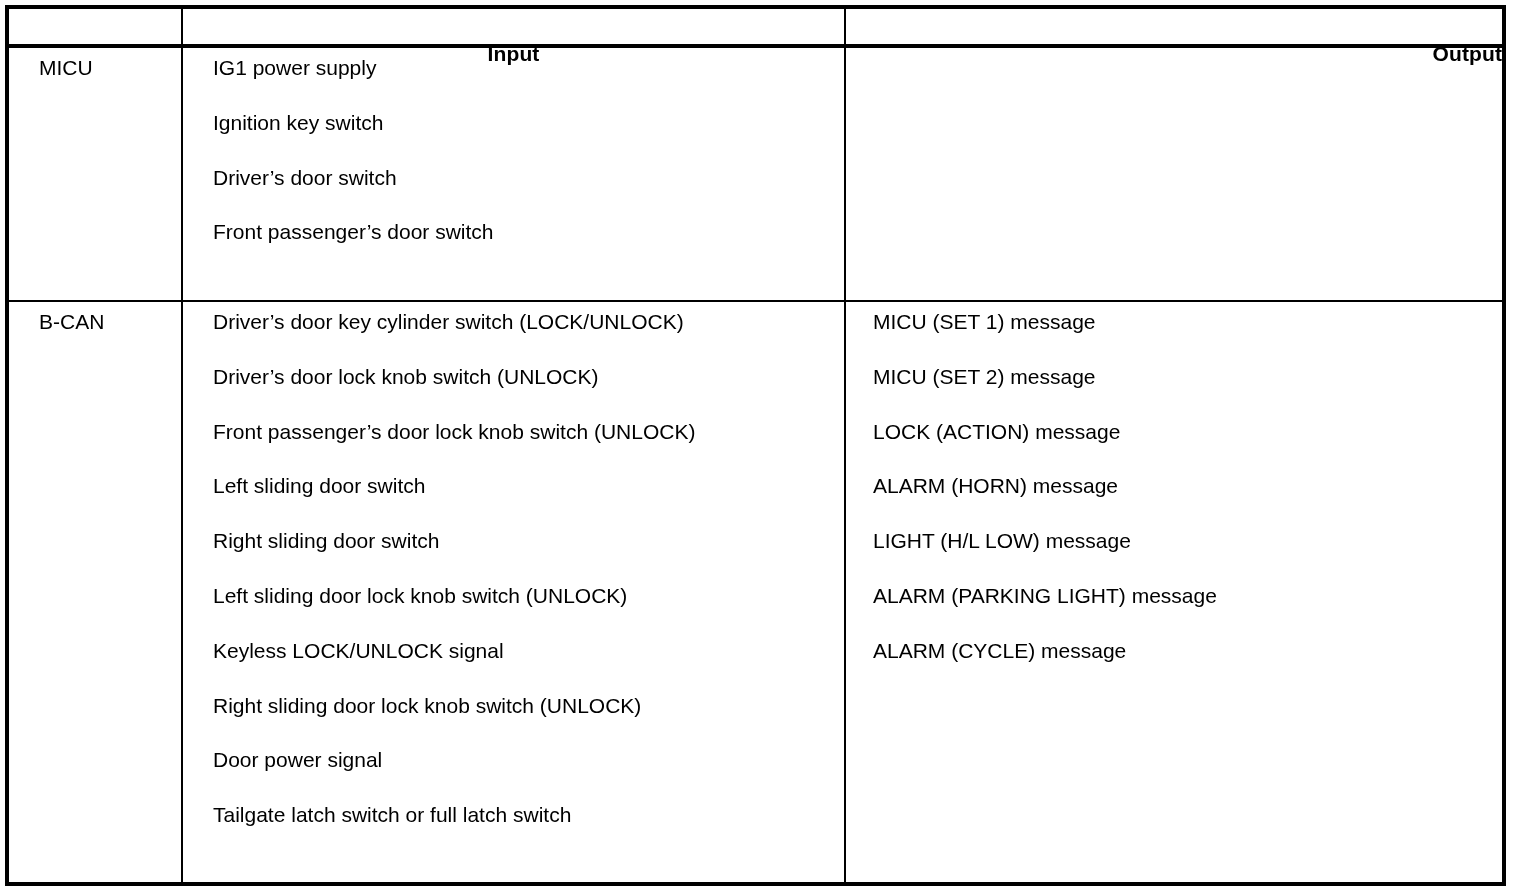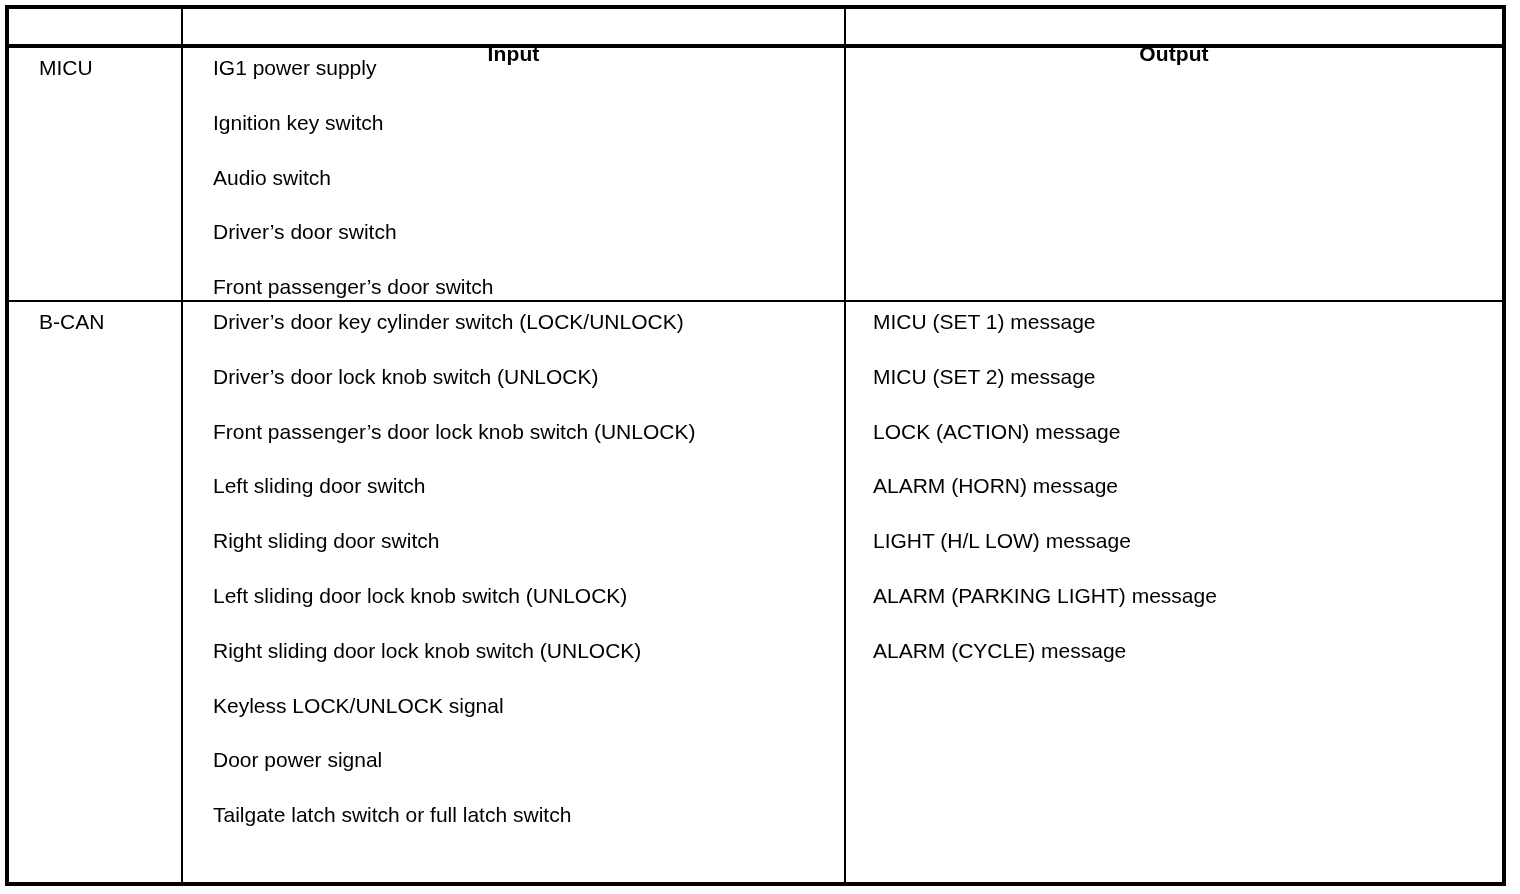--- a/index.html
+++ b/index.html
@@ -62,21 +62,21 @@
     height: 35px;
     line-height: 35px;
     text-align: center;
     font-size: 21px;
     font-weight: bold;
     letter-spacing: 0.1px;
     margin-top: 27px;
   }
   .header-cell.corner { left: 0; width: 172px; }
   .header-cell.input  { left: 174px; width: 661px; }
-  .header-cell.output { left: 837px; right: 0; }
+  .header-cell.output { left: 837px; right: 0; text-align: right; }
 
   
   .section {
     position: absolute;
     left: 0;
     right: 0;
   }
   .section.micu  { top: 39px; height: 252px; }
   .section.bcan  { top: 293px; bottom: 8px; }
 
@@ -133,21 +133,20 @@
   <div class="hrule header-rule"></div>
 
   <div class="section micu">
     <div class="cell name">
       <div class="module-label">MICU</div>
     </div>
     <div class="cell input">
       <ul class="entry-list">
         <li>IG1 power supply</li>
         <li>Ignition key switch</li>
-        <li>Audio switch</li>
         <li>Driver’s door switch</li>
         <li>Front passenger’s door switch</li>
       </ul>
     </div>
     <div class="cell output">
       <ul class="entry-list"></ul>
     </div>
   </div>
   <div class="hrule section-rule"></div>
 
@@ -156,22 +155,22 @@
       <div class="module-label">B-CAN</div>
     </div>
     <div class="cell input">
       <ul class="entry-list">
         <li>Driver’s door key cylinder switch (LOCK/UNLOCK)</li>
         <li>Driver’s door lock knob switch (UNLOCK)</li>
         <li>Front passenger’s door lock knob switch (UNLOCK)</li>
         <li>Left sliding door switch</li>
         <li>Right sliding door switch</li>
         <li>Left sliding door lock knob switch (UNLOCK)</li>
+        <li>Keyless LOCK/UNLOCK signal</li>
         <li>Right sliding door lock knob switch (UNLOCK)</li>
-        <li>Keyless LOCK/UNLOCK signal</li>
         <li>Door power signal</li>
         <li>Tailgate latch switch or full latch switch</li>
       </ul>
     </div>
     <div class="cell output">
       <ul class="entry-list">
         <li>MICU (SET 1) message</li>
         <li>MICU (SET 2) message</li>
         <li>LOCK (ACTION) message</li>
         <li>ALARM (HORN) message</li>

